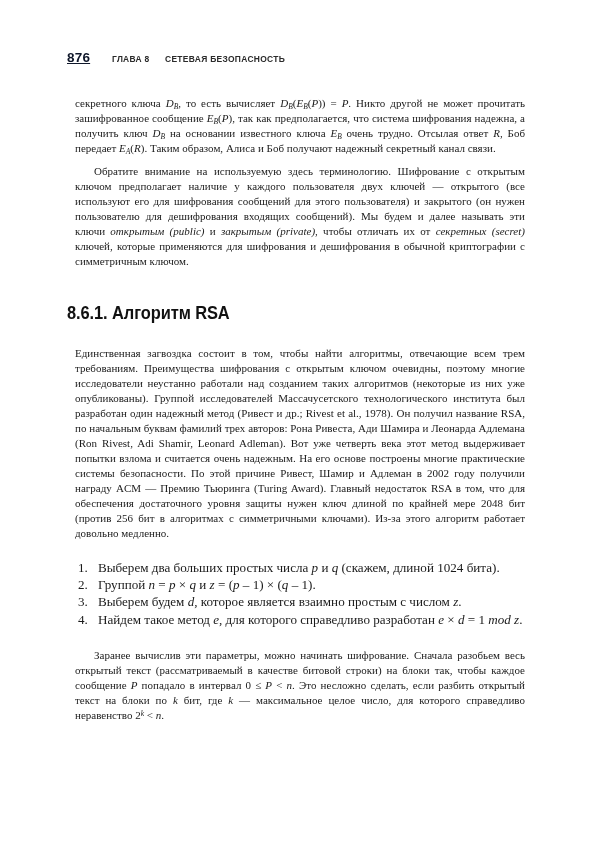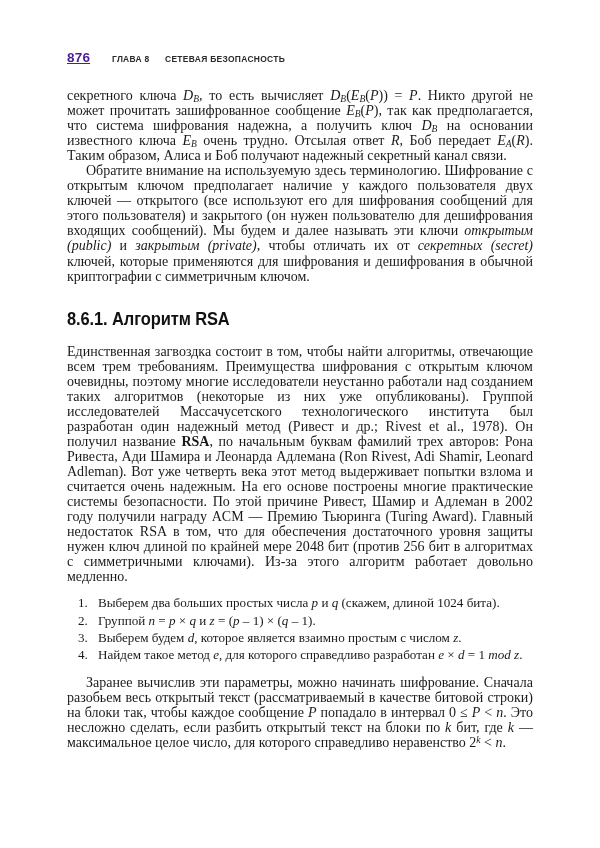--- a/index.html
+++ b/index.html
@@ -30,21 +30,21 @@
     width: 466px;
     display: flex;
     align-items: baseline;
     white-space: nowrap;
     font-family: "Liberation Sans", "DejaVu Sans", sans-serif;
   }
   .folio {
     font-weight: bold;
     font-size: 13.5px;
     letter-spacing: 0.2px;
-    color: #4c1d95;
+    color: #0f172a;
     text-decoration: underline;
   }
   .runhead-chapter {
     font-size: 9.6px;
     font-weight: bold;
     letter-spacing: 0.35px;
     color: #2a2a2a;
     margin-left: 22px;
     transform: scaleX(0.88);
     transform-origin: left center;
@@ -59,22 +59,22 @@
     transform-origin: left center;
   }
   
   .column {
     position: absolute;
     left: 67px;
     top: 88px;
     width: 466px;
   }
   p.body {
-    margin: 0;
-    font-size: 14px;
+    margin: 8px;
+    font-size: 11px;
     line-height: 15.05px;
     text-align: justify;
     text-indent: 0;
     hyphens: manual;
     letter-spacing: 0.01px;
   }
   p.body.indent {
     text-indent: 19px;
   }
   
@@ -124,21 +124,21 @@
     font-size: 0.68em;
     vertical-align: -0.22em;
     line-height: 0;
   }
   sup {
     font-style: italic;
     font-size: 0.68em;
     vertical-align: 0.45em;
     line-height: 0;
   }
-  b { font-weight: bold; }
+  b { font-weight: normal; }
   .nb { white-space: nowrap; }
 </style>
 </head>
 <body>
 
 <div class="page">
 
   <div class="runhead">
     <span class="folio">876</span>
     <span class="runhead-chapter">ГЛАВА 8</span>

